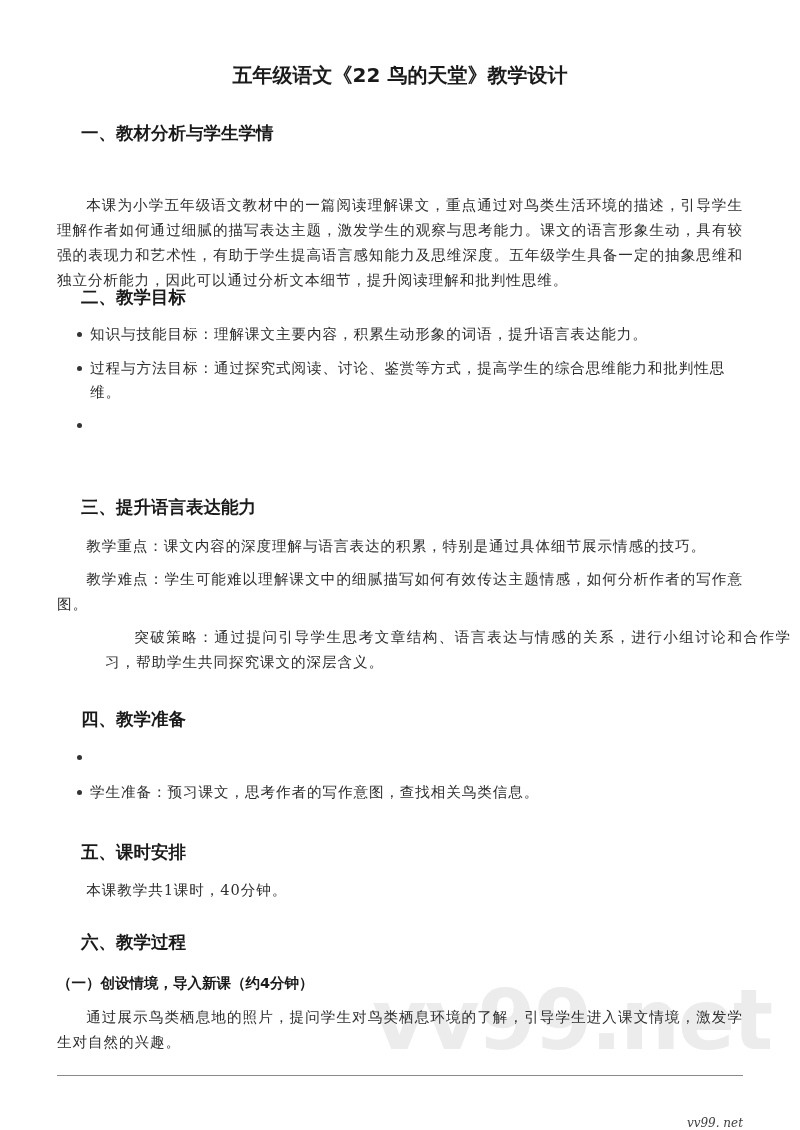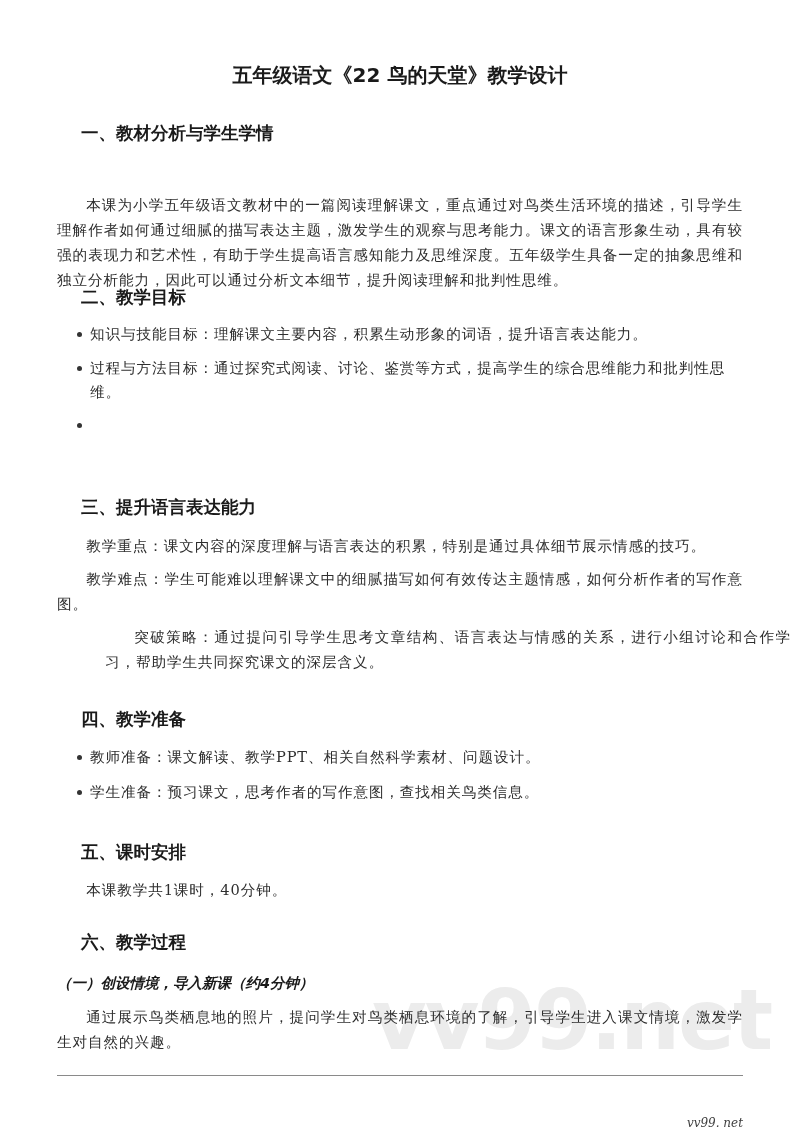--- a/index.html
+++ b/index.html
@@ -51,32 +51,31 @@
     </div>
 
     <div class="h2" style="top:495px;">三、提升语言表达能力</div>
     <div class="para" style="top:533px;">教学重点：课文内容的深度理解与语言表达的积累，特别是通过具体细节展示情感的技巧。</div>
     <div class="para" style="top:566px;">教学难点：学生可能难以理解课文中的细腻描写如何有效传达主题情感，如何分析作者的写作意图。</div>
     <div class="para" style="top:624px;margin-left:48px;">突破策略：通过提问引导学生思考文章结构、语言表达与情感的关系，进行小组讨论和合作学习，帮助学生共同探究课文的深层含义。</div>
 
     <div class="h2" style="top:707px;">四、教学准备</div>
     <div class="bullet" style="top:745px;">
       <span class="dot"></span>
-      <span>教师准备：课文解读、教学PPT、相关自然科学素材、问题设计。</span>
     </div>
     <div class="bullet" style="top:780px;">
       <span class="dot"></span>
       <span>学生准备：预习课文，思考作者的写作意图，查找相关鸟类信息。</span>
     </div>
 
     <div class="h2" style="top:840px;">五、课时安排</div>
     <div class="para" style="top:877px;">本课教学共1课时，40分钟。</div>
 
     <div class="h2" style="top:930px;">六、教学过程</div>
-    <div class="h3" style="top:972px;font-style:italic;">（一）创设情境，导入新课（约4分钟）</div>
+    <div class="h3" style="top:972px;">（一）创设情境，导入新课（约4分钟）</div>
     <div class="para" style="top:1004px;">通过展示鸟类栖息地的照片，提问学生对鸟类栖息环境的了解，引导学生进入课文情境，激发学生对自然的兴趣。</div>
 
   </div>
 
   <div class="footer-rule"></div>
   <div class="footer-text">vv99. net</div>
 
 </div>
 
 </body></html>

